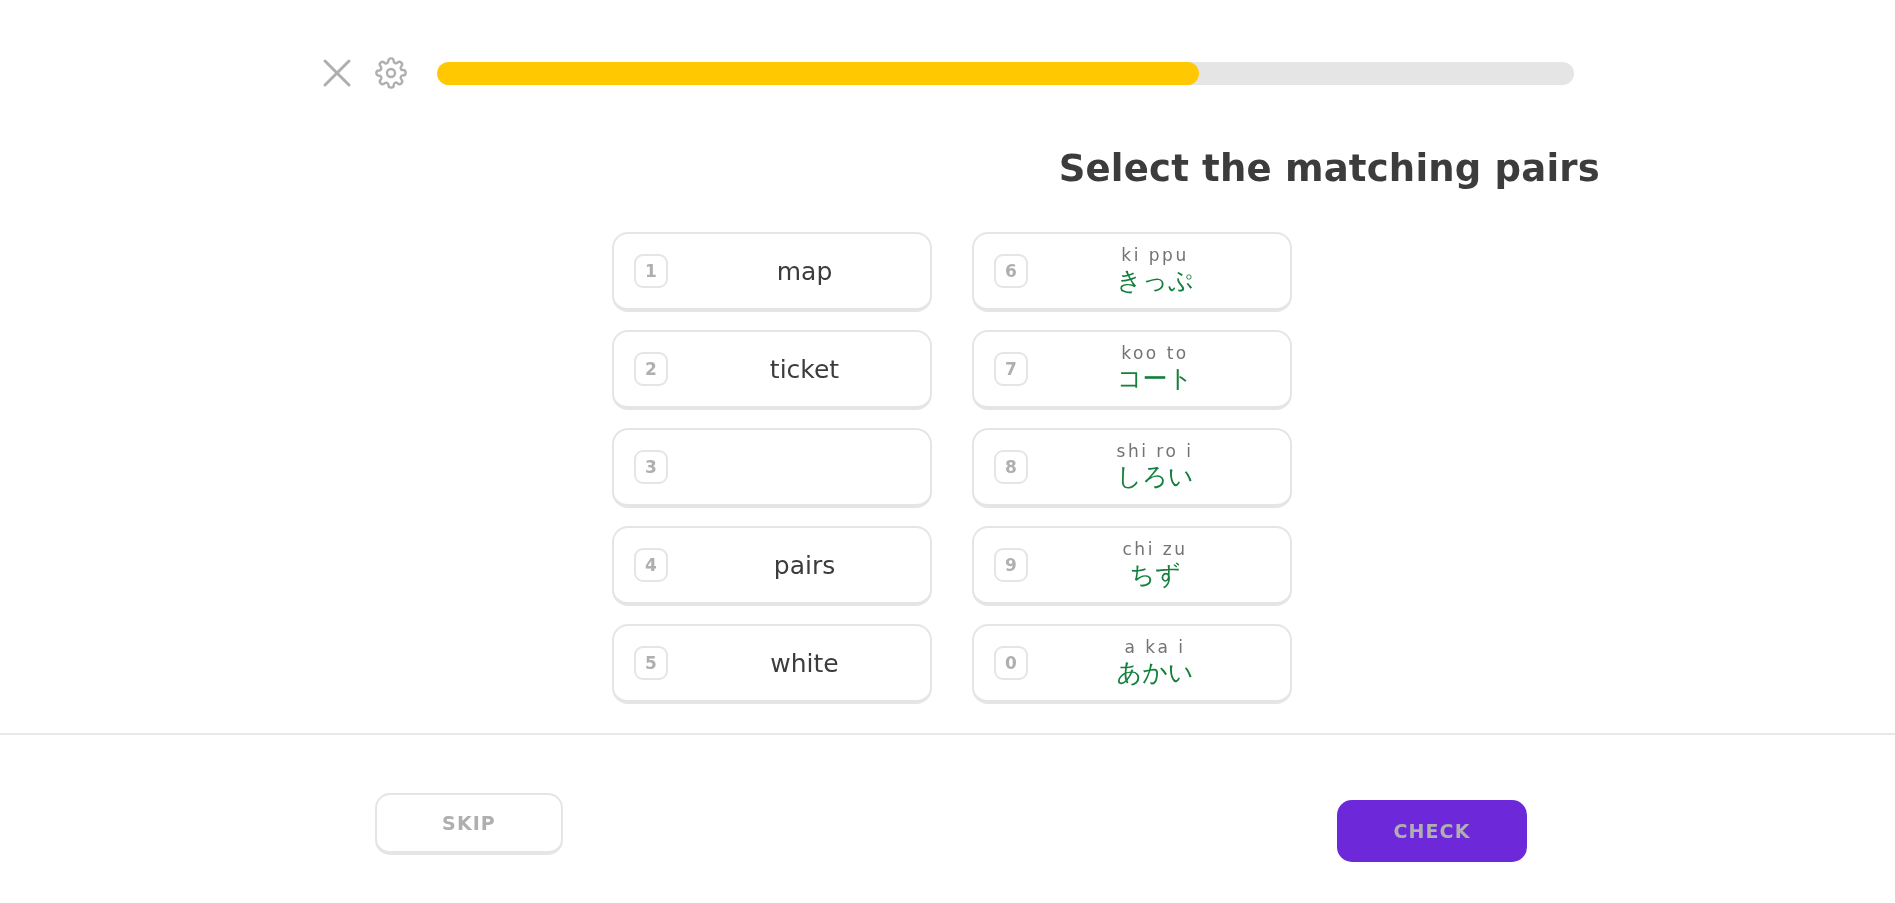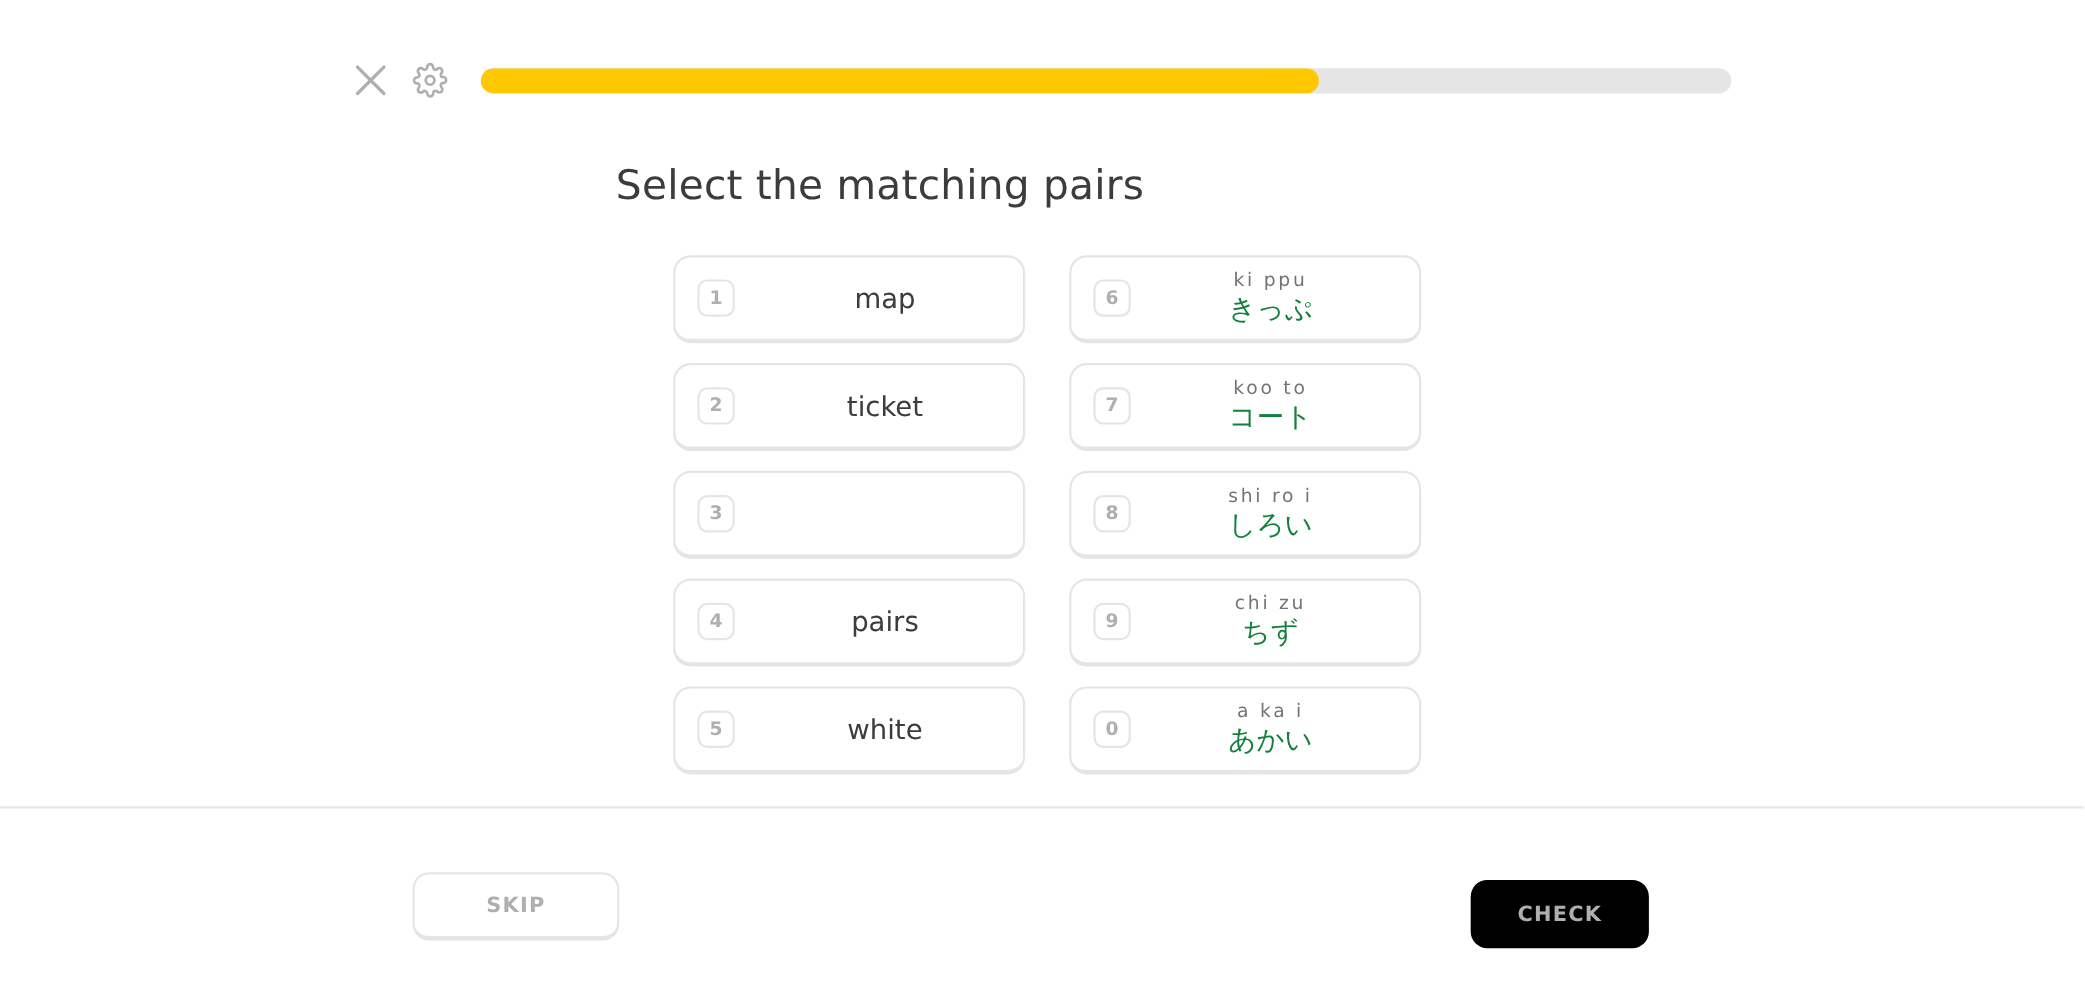--- a/index.html
+++ b/index.html
@@ -56,23 +56,23 @@
     background: #ffc800;
     border-radius: 12px;
   }
 
   
   .title {
     position: absolute;
     top: 147px;
     left: 0;
     width: 1600px;
-    text-align: center;
+    text-align: right;
     font-size: 37px;
-    font-weight: normal;
+    font-weight: bold;
     color: #3c3c3c;
     letter-spacing: 0.2px;
   }
 
   
   .pairs {
     position: absolute;
     top: 232px;
     left: 612px;
     width: 680px;
@@ -168,22 +168,22 @@
     width: 188px;
     background: #ffffff;
     border: 2px solid #e5e5e5;
     border-bottom-width: 4px;
     color: #afafaf;
     cursor: pointer;
   }
   .btn-check {
     left: 1337px;
     top: 800px;
-    width: 162px;
-    background: #000000;
+    width: 190px;
+    background: #6d28d9;
     border: none;
     color: #afafaf;
     cursor: default;
   }
 </style>
 </head>
 <body>
 
 <div class="header">
   <div class="close-btn">

